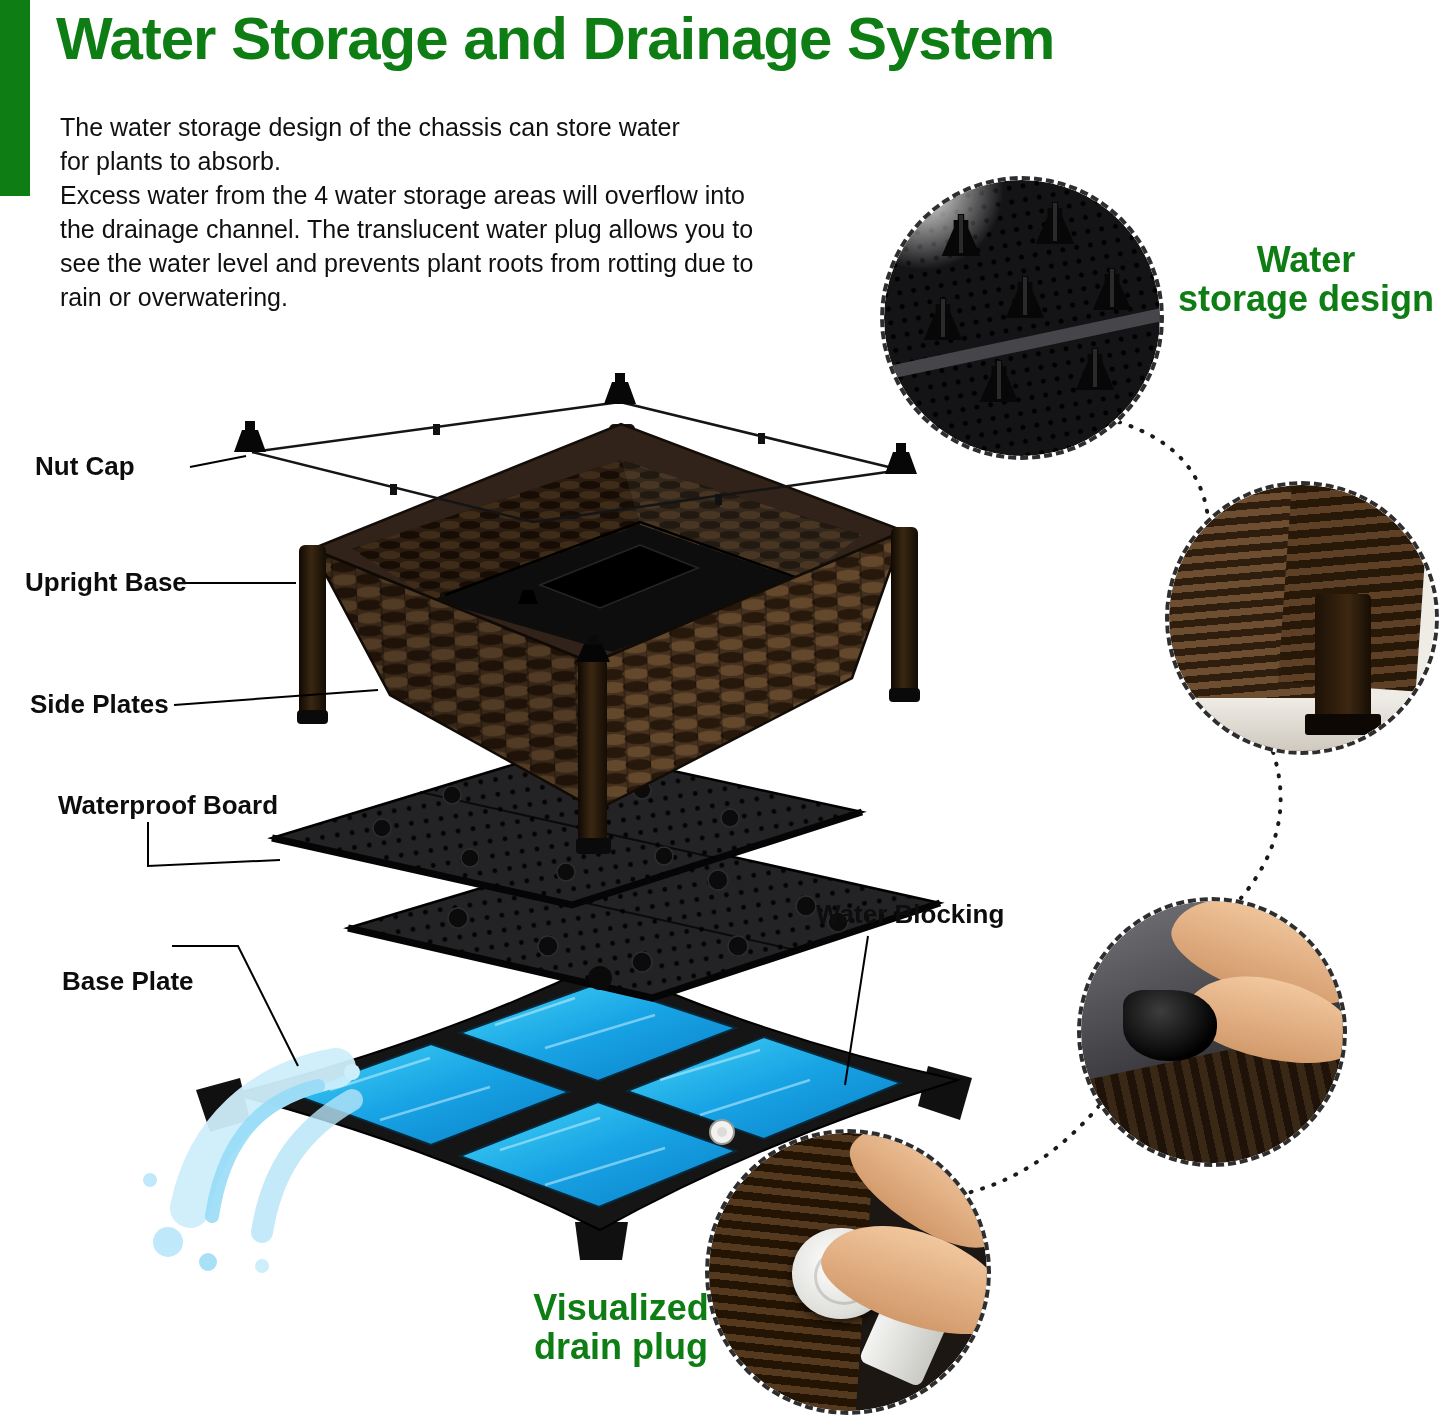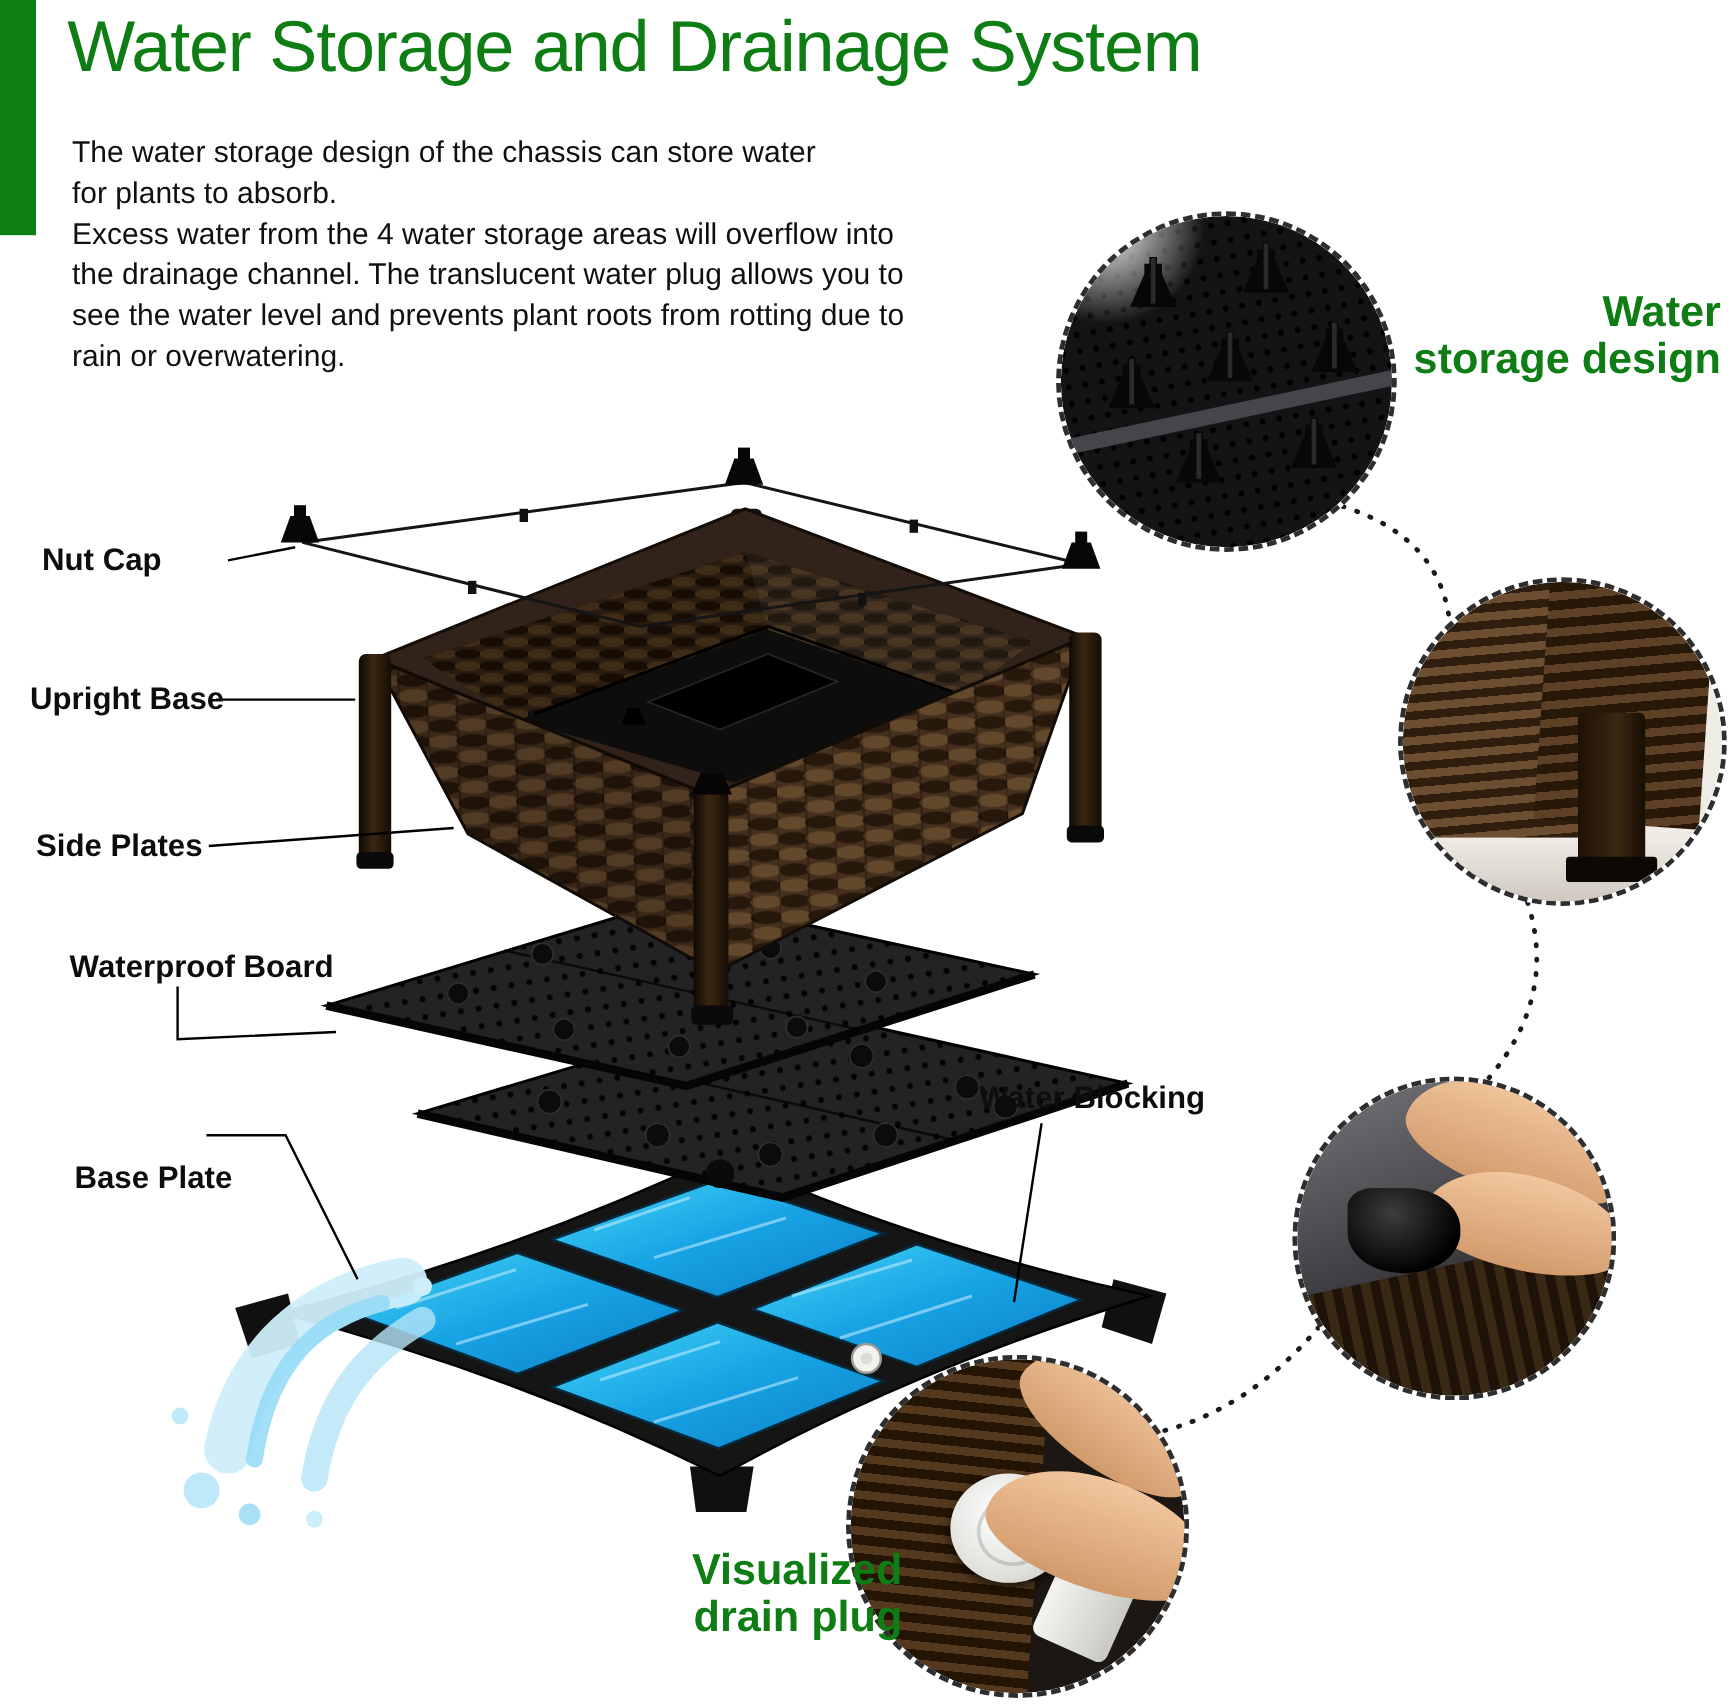--- a/index.html
+++ b/index.html
@@ -10,21 +10,21 @@
   html,body{background:#fff}
   #page{
     position:relative;width:1445px;height:1421px;background:#fff;overflow:hidden;
     font-family:"Liberation Sans", sans-serif;
   }
   #diagram-svg{position:absolute;left:0;top:0;z-index:1}
 
   .green-bar{position:absolute;left:0;top:0;width:30px;height:196px;background:var(--green);z-index:2}
   .title{
     position:absolute;left:56px;top:6px;z-index:2;
-    font-size:60px;font-weight:400;letter-spacing:-1px;color:var(--green);line-height:1.1;white-space:nowrap;
+    font-size:60px;font-weight:700;letter-spacing:-1px;color:var(--green);line-height:1.1;white-space:nowrap;
   }
   .description{
     position:absolute;left:60px;top:110px;width:870px;z-index:2;
     font-size:25px;line-height:1.36;color:var(--ink);white-space:pre-line;
   }
   .part-label{
     position:absolute;z-index:2;font-size:26px;font-weight:700;color:#0d0d0d;white-space:nowrap;line-height:1;
   }
   .pl-right{text-align:left}
   #lbl-nut-cap{left:35px;top:453px;width:150px}
@@ -124,24 +124,24 @@
   .photo-drain .f4{right:-10%;top:36%;width:70%;height:33%;transform:rotate(18deg)}
   .photo-drain .dr-side{
     position:absolute;left:58%;top:62%;width:24%;height:26%;background:linear-gradient(90deg,#f4f4f2,#c9c9c4);
     border-radius:8px;transform:rotate(24deg);
   }
 
   .callout-label{
     position:absolute;z-index:2;color:var(--green);font-weight:700;font-size:36px;
     line-height:1.09;white-space:pre-line;
   }
-  #cl-storage{left:1178px;top:240px;text-align:right}
+  #cl-storage{left:1178px;top:240px;text-align:center}
   #cl-leg{left:960px;top:680px;width:300px;text-align:center}
   #cl-plunger{left:1160px;top:1192px}
-  #cl-drain{left:490px;top:1288px;width:262px;text-align:right}
+  #cl-drain{left:490px;top:1288px;width:262px;text-align:center}
 </style>
 </head>
 <body>
 
 <div id="page">
 
   <svg id="diagram-svg" width="1445" height="1421" viewBox="0 0 1445 1421">
     <defs>
       <pattern id="wicker" width="48" height="26" patternUnits="userSpaceOnUse" patternTransform="rotate(-2)">
         <rect width="48" height="26" fill="#45301d"></rect>

